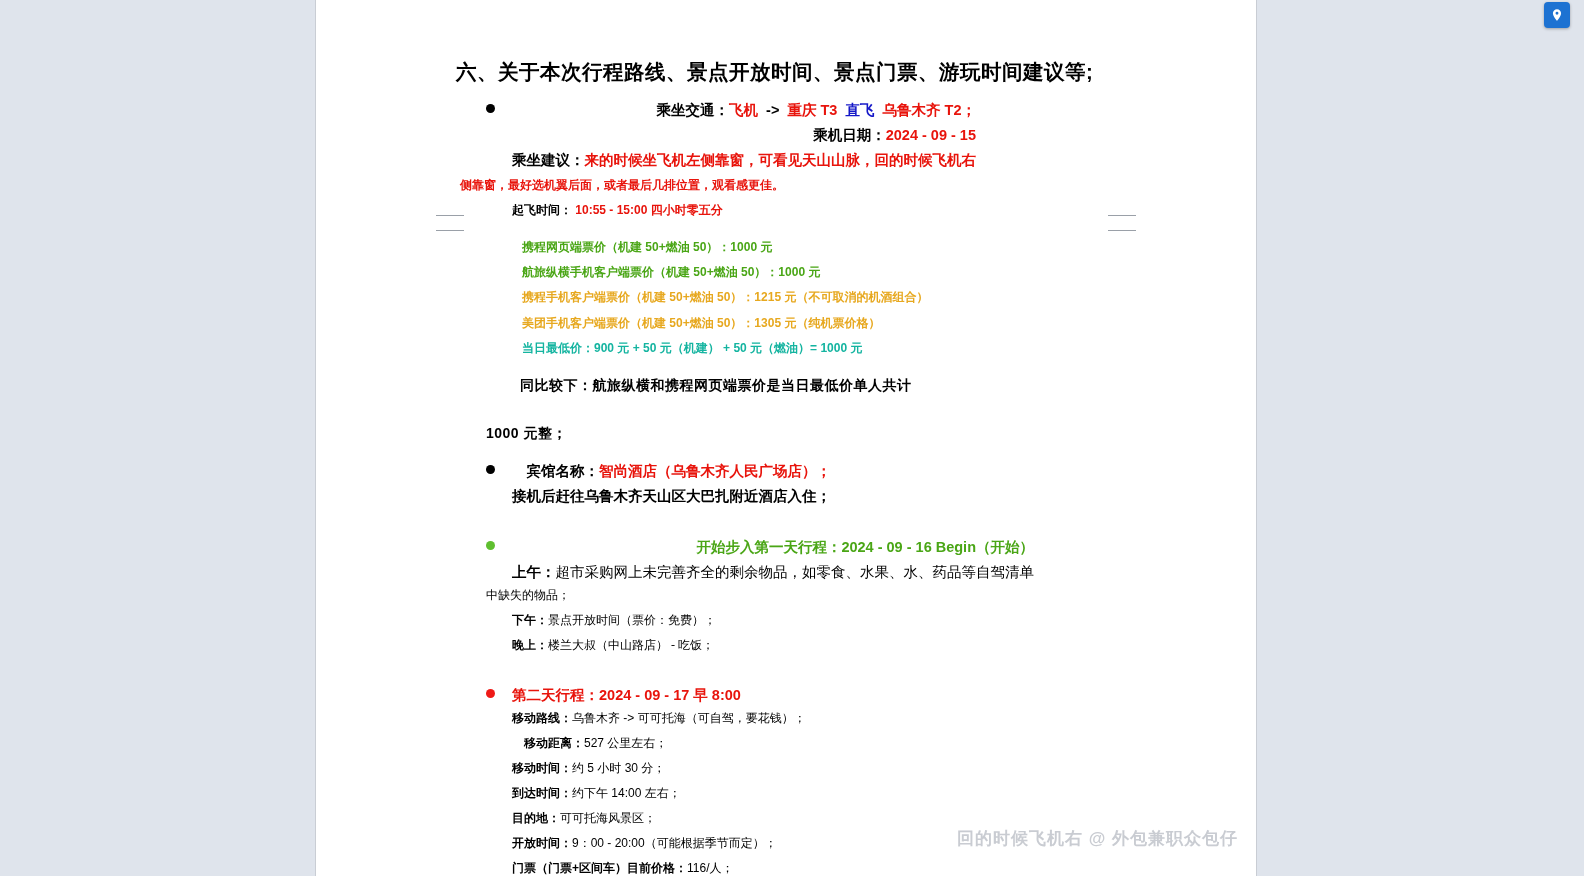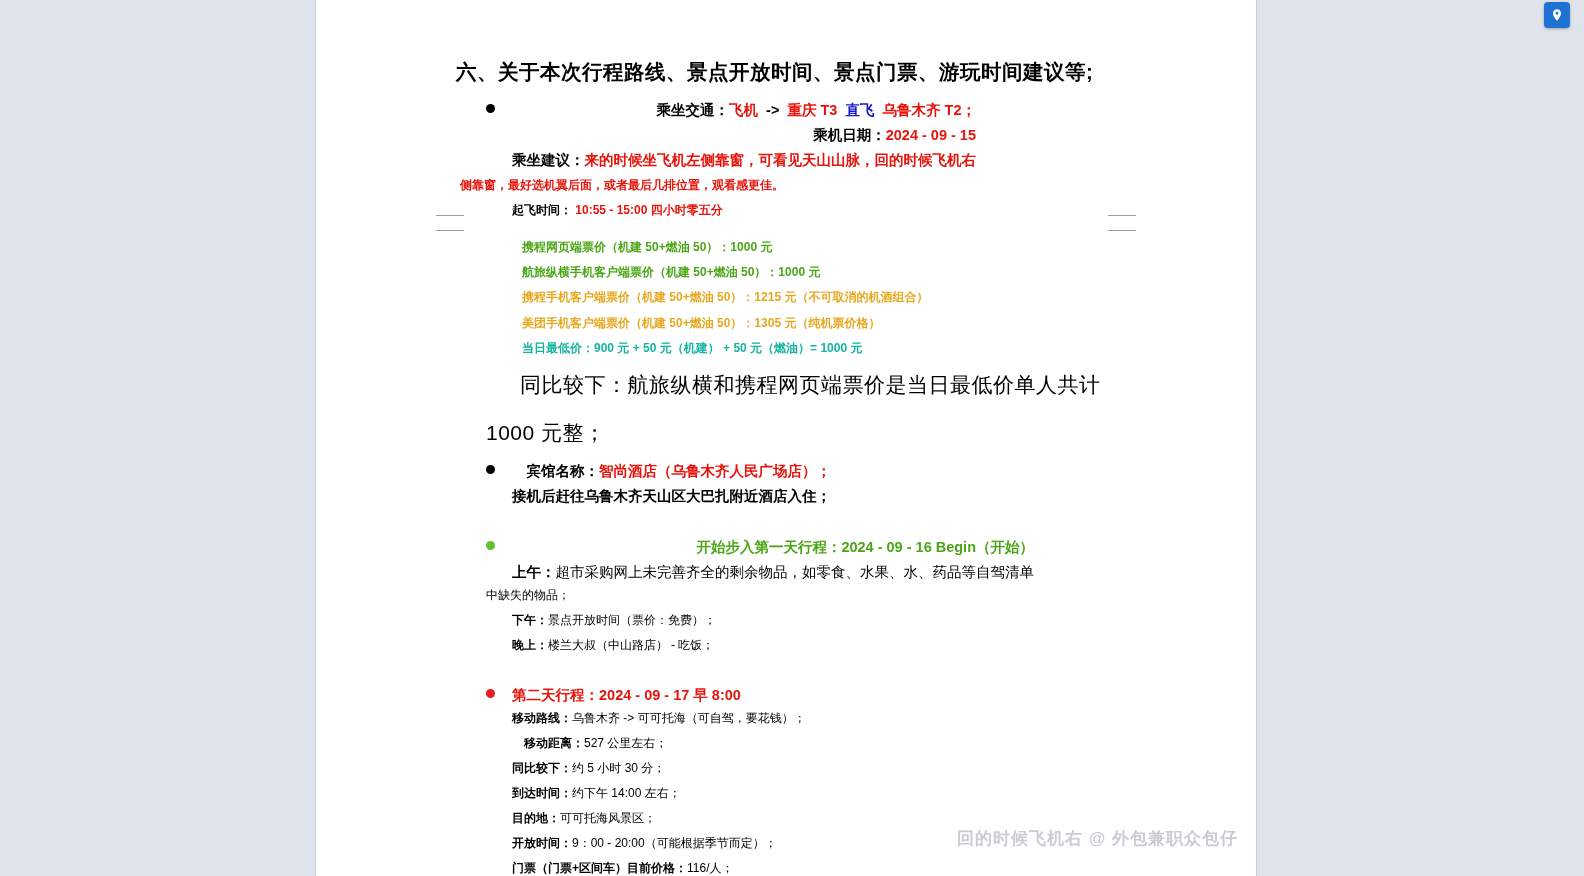--- a/index.html
+++ b/index.html
@@ -90,22 +90,22 @@
   .bold { font-weight: bold; }
   .red { color: #e8140c; }
   .blue { color: #1417c8; }
   .green { color: #4aa616; }
   .orange { color: #e7a81f; }
   .teal { color: #14b4a0; }
   .black { color: #000; }
 
   .bigline {
     position: absolute;
-    font-size: 21px;
-    font-weight: normal;
+    font-size: 14px;
+    font-weight: bold;
     line-height: 30px;
     letter-spacing: 0.5px;
   }
 
   .wrapline {
     position: absolute;
     font-size: 12px;
     line-height: 25px;
   }
 
@@ -220,21 +220,21 @@
         </div>
       </div>
 
       <div class="wrapline" style="left:196px; top:706px;">
         <span class="bold black">移动路线：</span><span class="black">乌鲁木齐 -&gt;  可可托海（可自驾，要花钱）；</span>
       </div>
       <div class="wrapline" style="left:196px; top:731px;margin-left:12px;">
         <span class="bold black">移动距离：</span><span class="black">527 公里左右；</span>
       </div>
       <div class="wrapline" style="left:196px; top:756px;">
-        <span class="bold black">同比较下：</span><span class="black">约 5 小时 30 分；</span>
+        <span class="bold black">移动时间：</span><span class="black">约 5 小时 30 分；</span>
       </div>
       <div class="wrapline" style="left:196px; top:781px;">
         <span class="bold black">到达时间：</span><span class="black">约下午 14:00 左右；</span>
       </div>
       <div class="wrapline" style="left:196px; top:806px;">
         <span class="bold black">目的地：</span><span class="black">可可托海风景区；</span>
       </div>
       <div class="wrapline" style="left:196px; top:831px;">
         <span class="bold black">开放时间：</span><span class="black">9：00 - 20:00（可能根据季节而定）；</span>
       </div>

